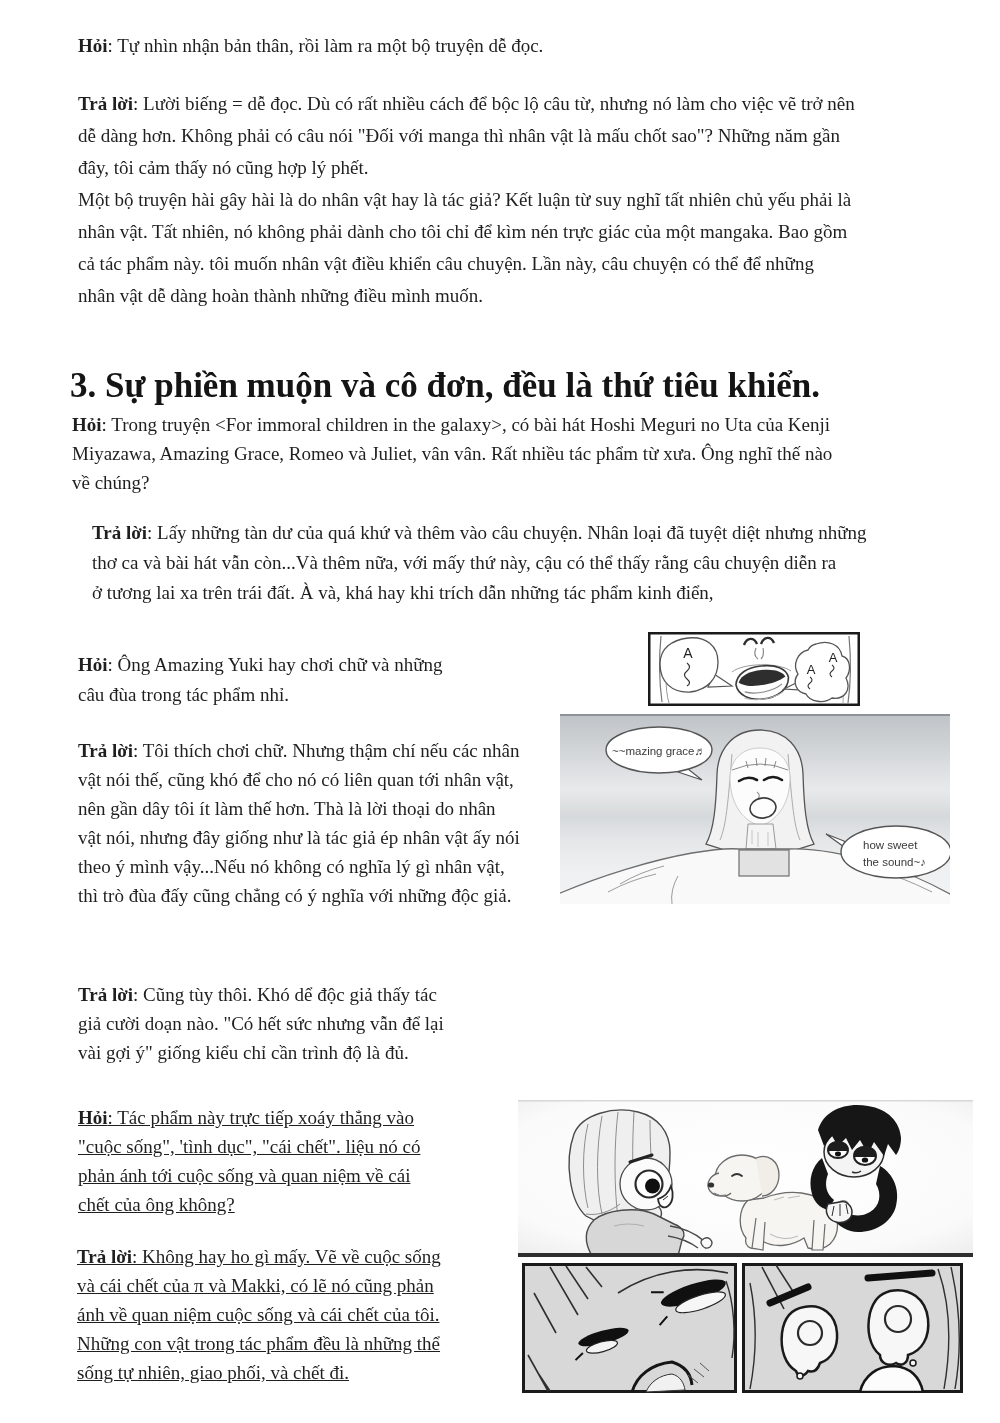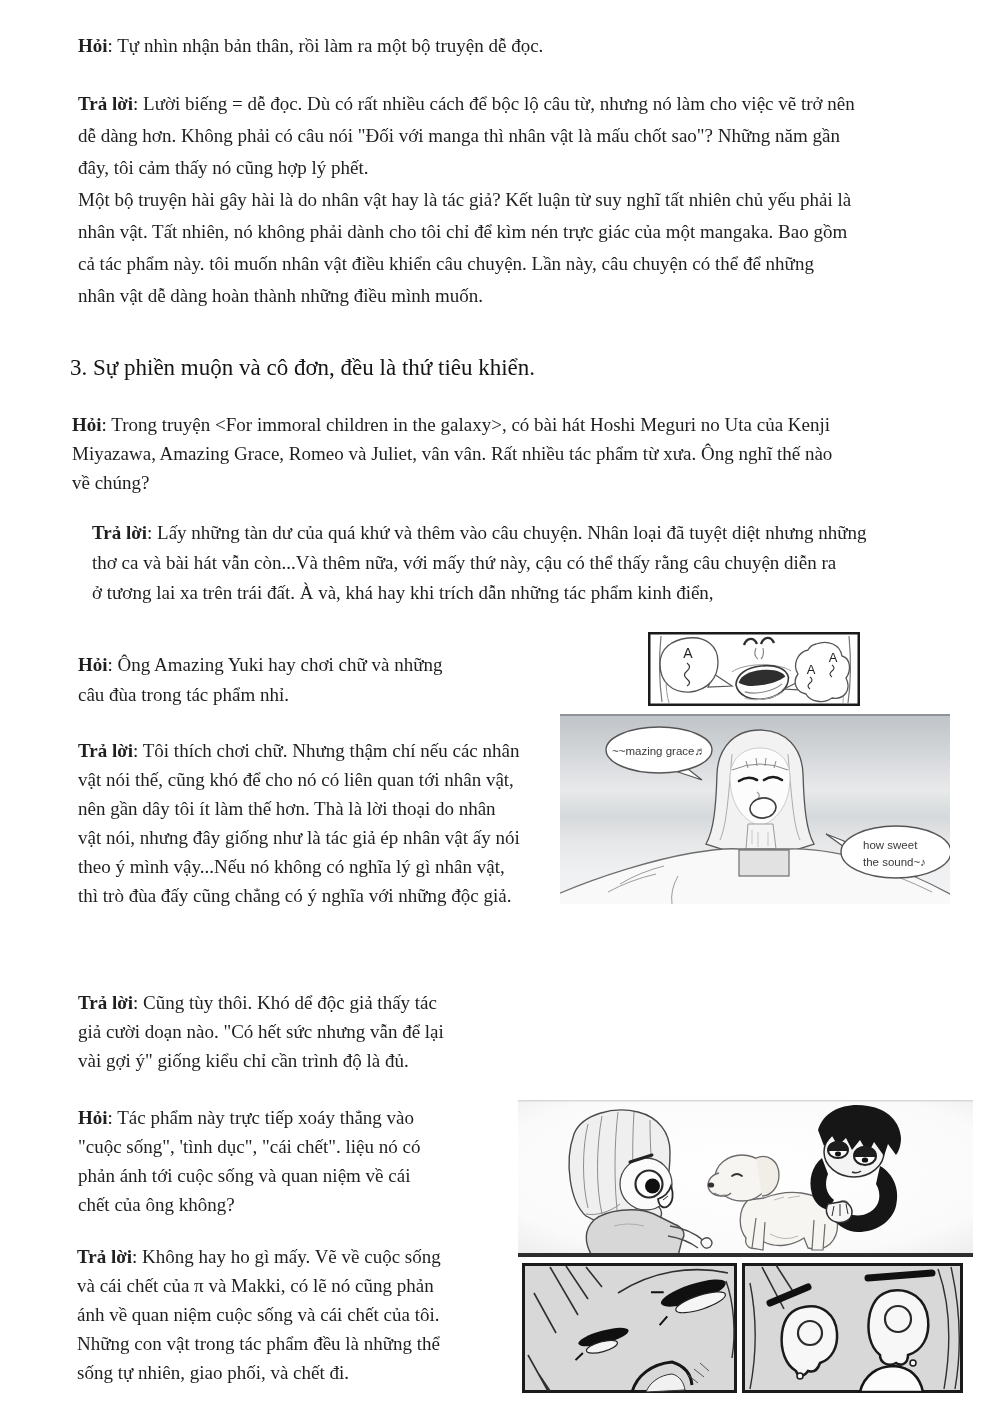--- a/index.html
+++ b/index.html
@@ -9,25 +9,25 @@
     background:#ffffff;
     font-family:"Liberation Serif","DejaVu Serif",serif;
     color:#1f1f1f;
     overflow:hidden;
   }
   .qa{position:absolute;font-size:19px;}
   .qa .lbl{font-weight:700;}
   .qa .txt{white-space:pre-line;text-align:center;}
   .wide{line-height:32px;width:920px;}
   .col{line-height:29px;width:520px;}
-  .coln{line-height:29px;width:460px;}
+  .coln{line-height:29px;width:460px;text-decoration:underline;}
   .heading{
-    position:absolute;left:70px;top:346px;
-    font-size:23px;line-height:44px;color:#141414;
-    width:880px;white-space:nowrap;
+    position:absolute;left:70px;top:364px;
+    font-size:35px;line-height:44px;color:#141414;
+    width:880px;white-space:nowrap;font-weight:bold;
   }
   svg text{font-family:"Liberation Sans","DejaVu Sans",sans-serif;}
   .panel{position:absolute;}
 </style>
 </head>
 <body>
 
 <div class="page">
 
   <div class="qa wide" style="left:78px;top:30px;"><b class="lbl">Hỏi</b><span class="txt">: Tự nhìn nhận bản thân, rồi làm ra một bộ truyện dễ đọc.</span></div>
@@ -54,21 +54,21 @@
 câu đùa trong tác phẩm nhỉ.</span></div>
 
   <div class="qa col" style="left:78px;top:736px;"><b class="lbl">Trả lời</b><span class="txt">: Tôi thích chơi chữ. Nhưng thậm chí nếu các nhân
 vật nói thế, cũng khó để cho nó có liên quan tới nhân vật,
 nên gần dây tôi ít làm thế hơn. Thà là lời thoại do nhân
 vật nói, nhưng đây giống như là tác giả ép nhân vật ấy nói
 theo ý mình vậy...Nếu nó không có nghĩa lý gì nhân vật,
 thì trò đùa đấy cũng chẳng có ý nghĩa với những độc giả.</span></div>
 
 
-  <div class="qa col" style="left:78px;top:980px;margin-top:8px;"><b class="lbl">Trả lời</b><span class="txt">: Cũng tùy thôi. Khó dể độc giả thấy tác
+  <div class="qa col" style="left:78px;top:980px;"><b class="lbl">Trả lời</b><span class="txt">: Cũng tùy thôi. Khó dể độc giả thấy tác
 giả cười doạn nào. "Có hết sức nhưng vẫn để lại
 vài gợi ý" giống kiểu chỉ cần trình độ là đủ.</span></div>
 
   <div class="qa coln" style="left:78px;top:1103px;"><b class="lbl">Hỏi</b><span class="txt">: Tác phẩm này trực tiếp xoáy thẳng vào
 "cuộc sống", 'tình dục", "cái chết". liệu nó có
 phản ánh tới cuộc sống và quan niệm về cái
 chết của ông không?</span></div>
 
   <div class="qa coln" style="left:77px;top:1242px;"><b class="lbl">Trả lời</b><span class="txt">: Không hay ho gì mấy. Vẽ về cuộc sống
 và cái chết của π và Makki, có lẽ nó cũng phản

